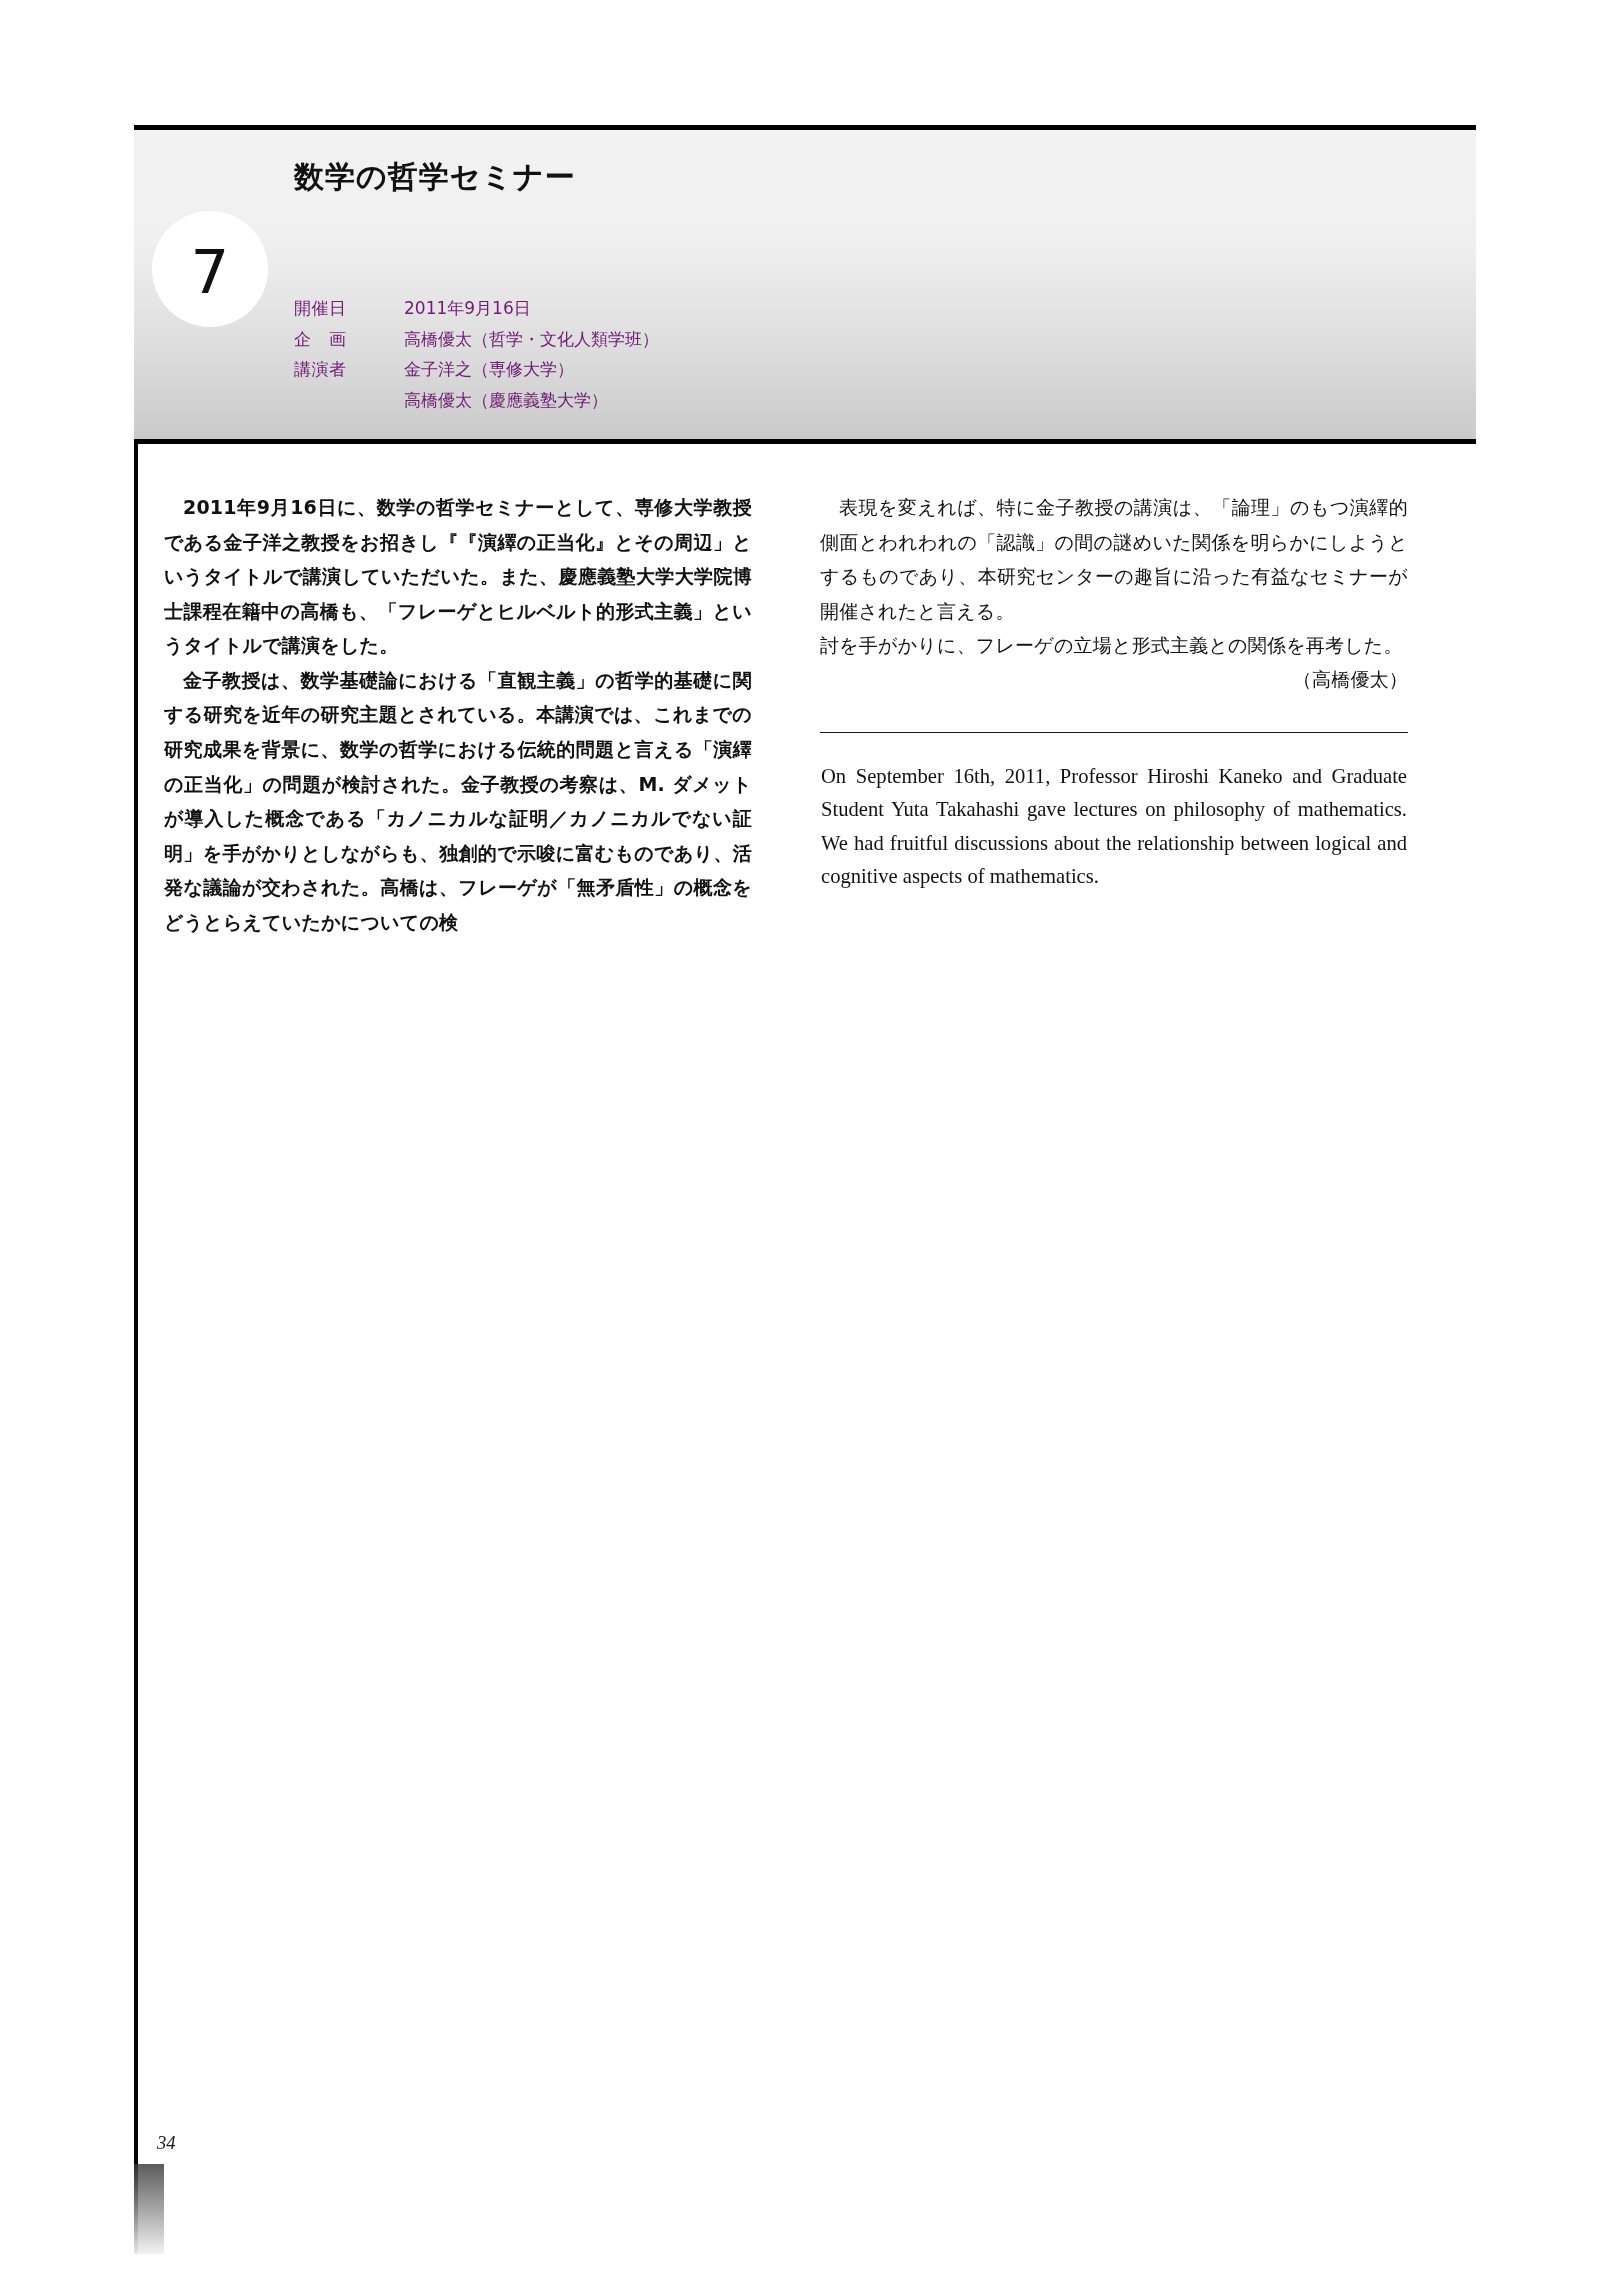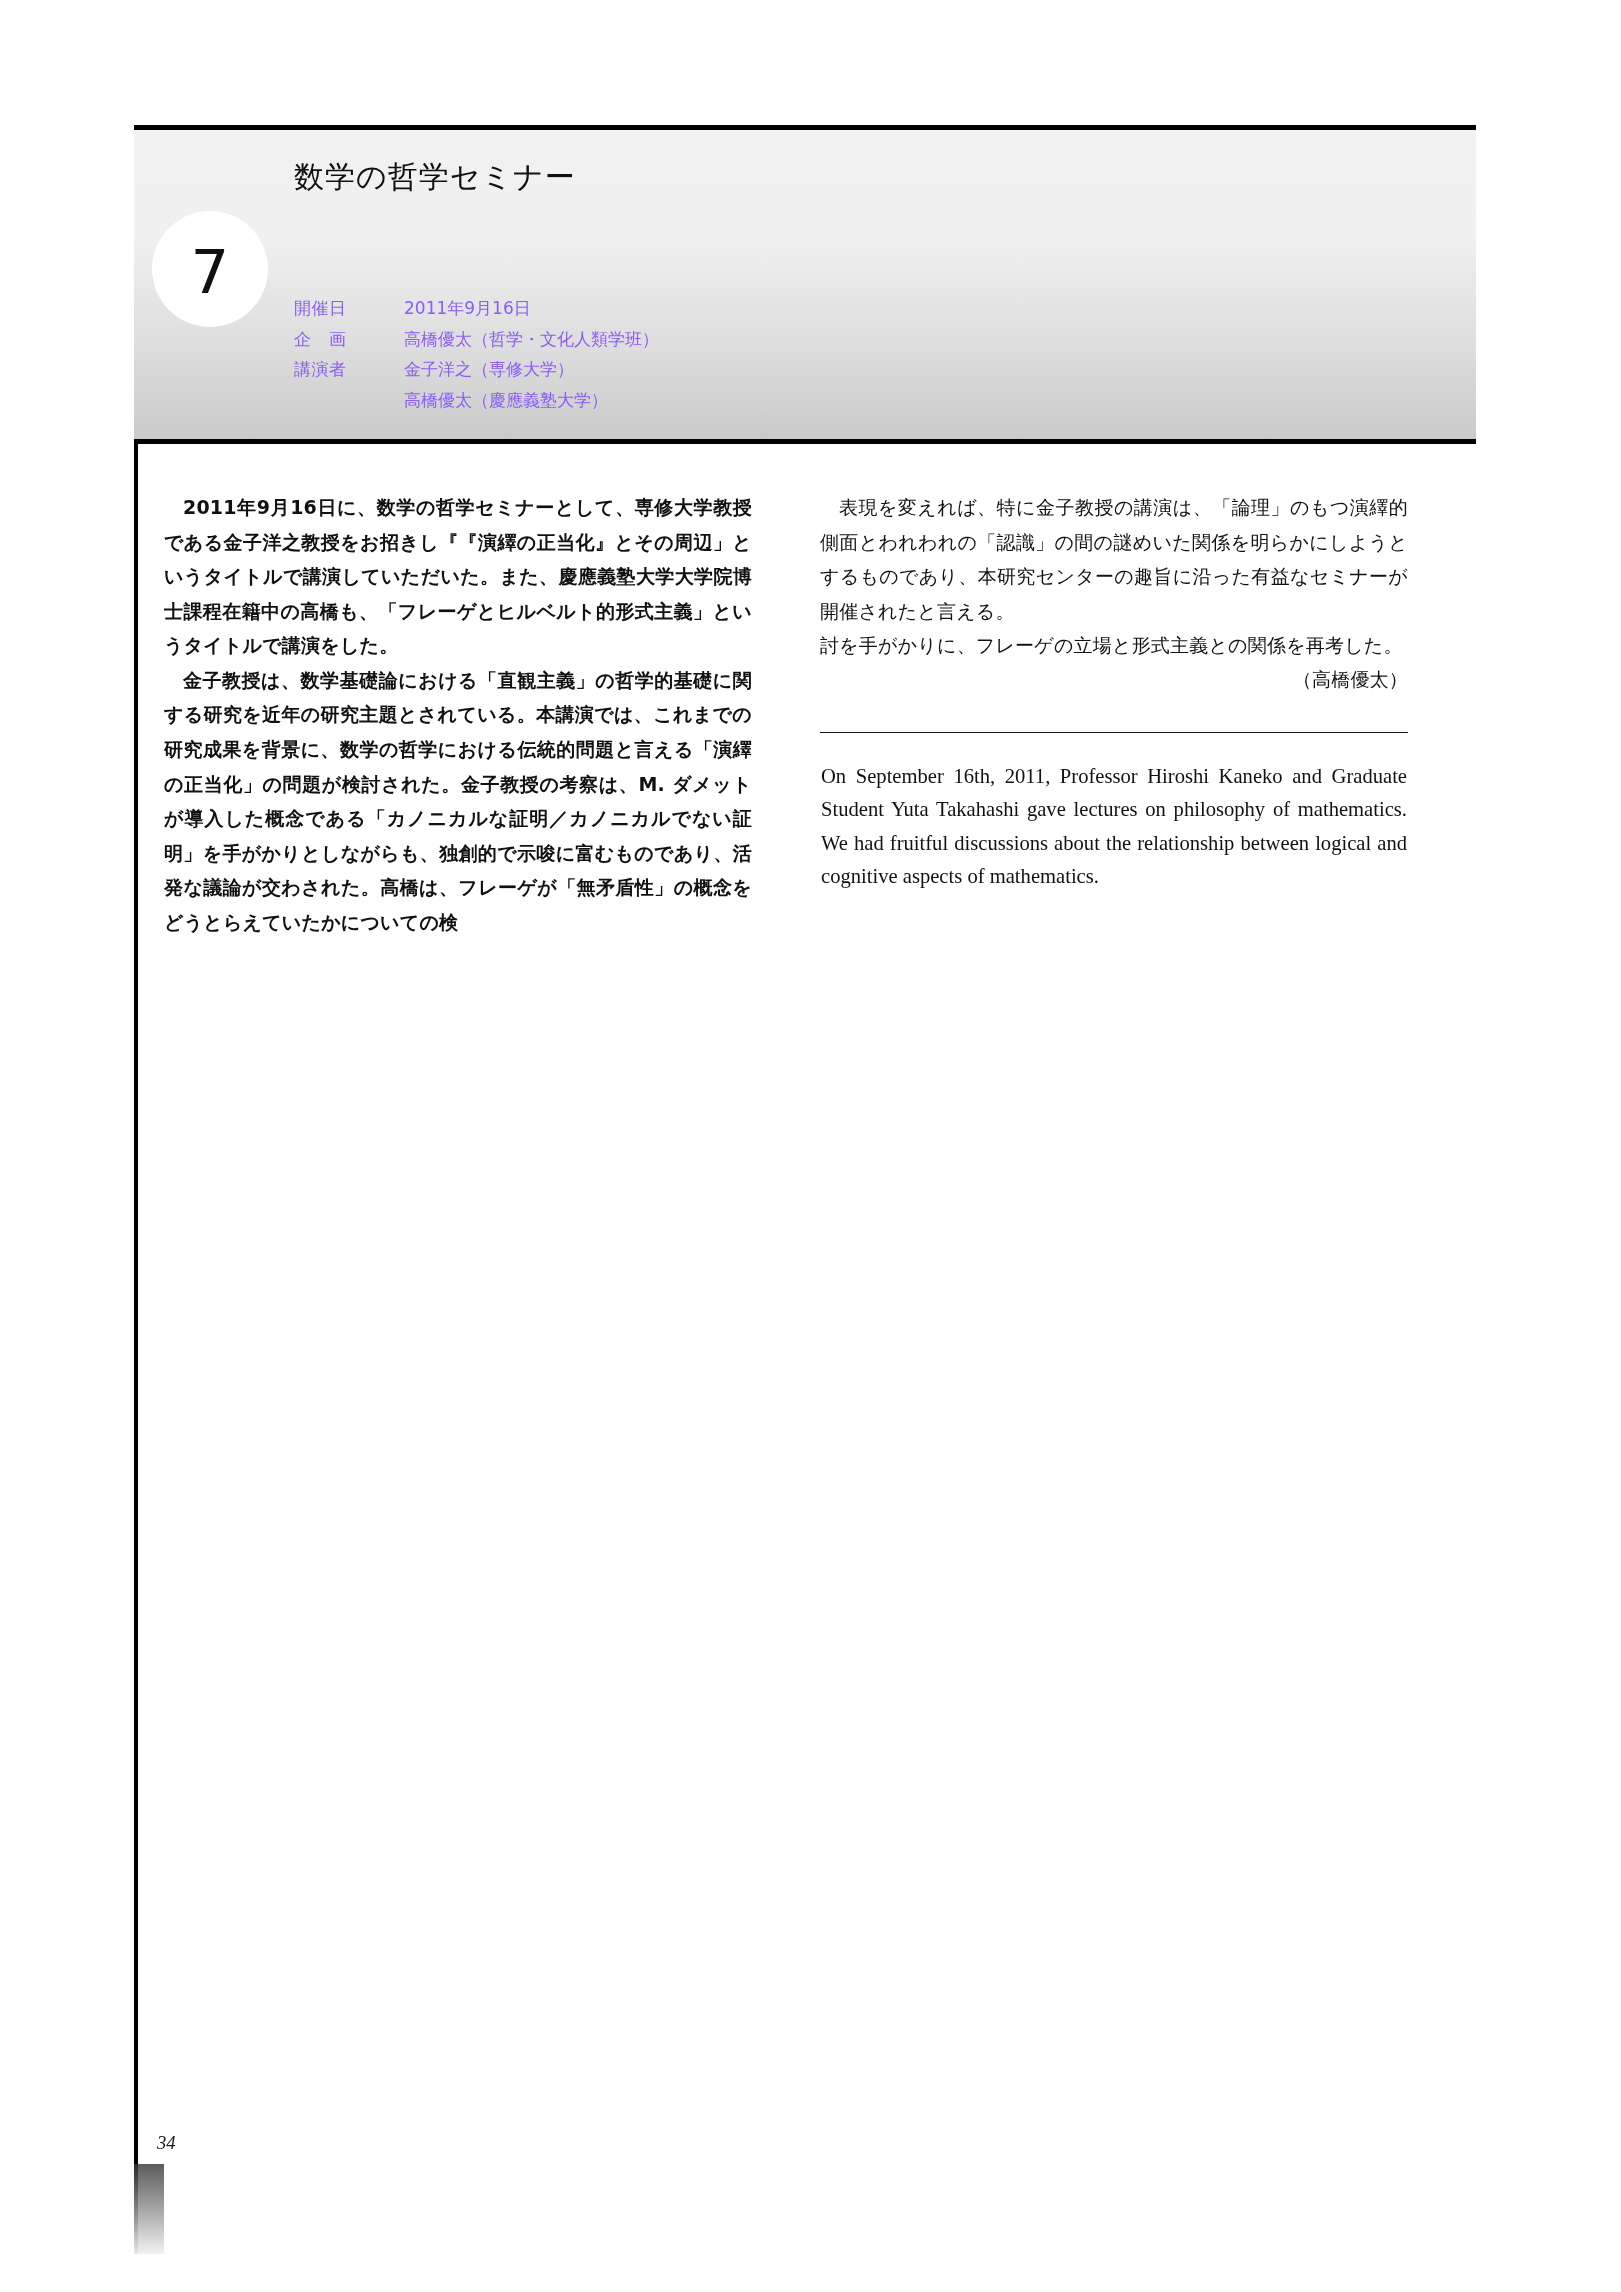--- a/index.html
+++ b/index.html
@@ -59,21 +59,21 @@
     height: 4.9px;
     background: #000;
   }
 
   .seminar-title {
     position: absolute;
     left: 294px;
     top: 157px;
     font-family: "DejaVu Sans", sans-serif;
     font-size: 30px;
-    font-weight: 400;
+    font-weight: 700;
     letter-spacing: 1px;
     color: #111;
     white-space: nowrap;
   }
 
   .number-circle {
     position: absolute;
     left: 152px;
     top: 211px;
     width: 116px;
@@ -93,21 +93,21 @@
     position: relative;
     top: 2px;
   }
 
   .meta-table {
     position: absolute;
     left: 294px;
     top: 297px;
     font-family: "DejaVu Sans", sans-serif;
     font-size: 17px;
-    color: #8b5cf6;
+    color: #701a75;
     border-collapse: collapse;
   }
   .meta-table td {
     padding: 0 0 7.8px 0;
     vertical-align: top;
     white-space: nowrap;
     line-height: 1.35;
   }
   .meta-label {
     width: 110px;

